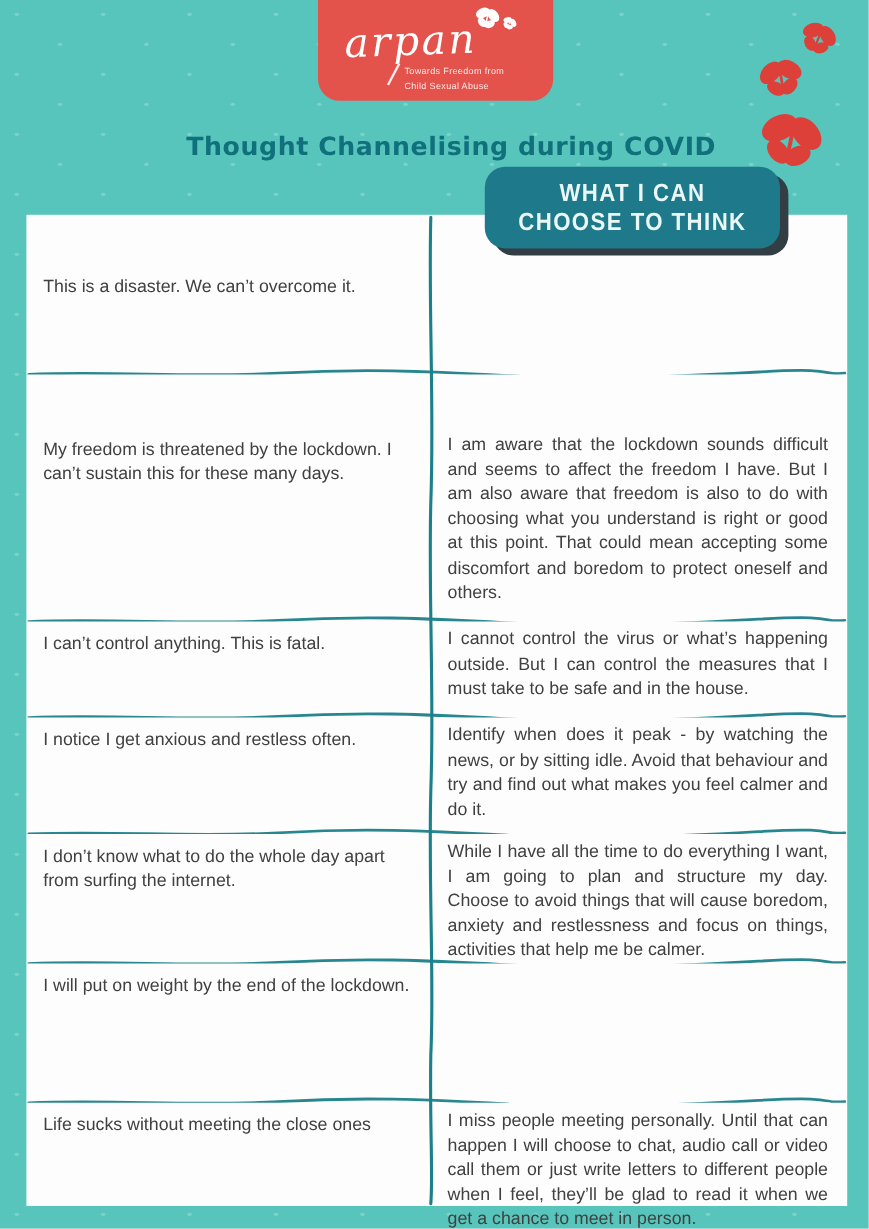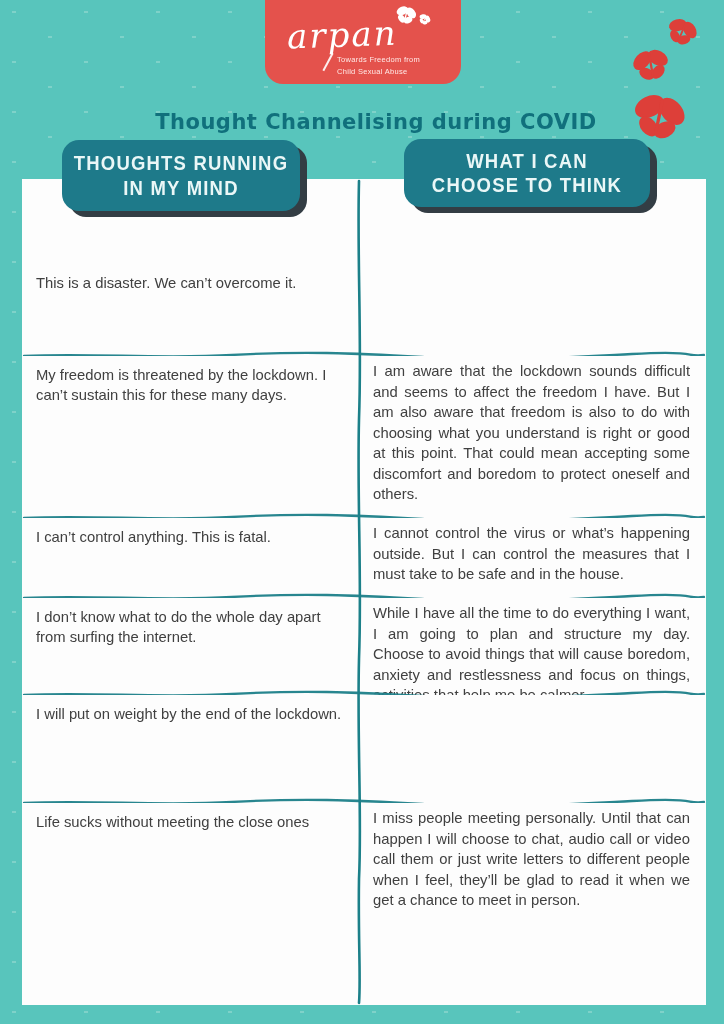--- a/index.html
+++ b/index.html
@@ -61,22 +61,22 @@
   }
   
   .vdivider{position:absolute; left:355px; top:179px; width:10px; height:826px; z-index:3;}
   .vdivider path{stroke:var(--divider-teal,#1c8089); stroke-width:2.6; fill:none; stroke-linecap:round;}
   .hdivider{position:absolute; left:0; bottom:-4px; width:684px; height:9px;}
   .hdivider path{stroke:var(--divider-teal,#1c8089); stroke-width:2.3; fill:none; stroke-linecap:round; opacity:.95;}
   .t-row:last-child .hdivider{display:none;}
   
   .rows{position:absolute; left:22px; top:220px; width:684px; z-index:4;}
   .t-row{position:relative; display:flex; overflow:hidden;}
-  .t-row:nth-child(1){height:92px;margin-top:44px;}
-  .t-row:nth-child(2){height:162px;}
+  .t-row:nth-child(1){height:92px;}
+  .t-row:nth-child(2){height:162px;margin-top:44px;}
   .t-row:nth-child(3){height:80px;}
   .t-row:nth-child(4){height:97px;}
   .t-row:nth-child(5){height:108px;justify-content:space-between;}
   .t-row:nth-child(6){height:116px;}
   .t-row:nth-child(7){height:130px;}
   .cell-left{
     width:338px; box-sizing:border-box; padding:10px 12px 0 14px;
     color:var(--text,#404040); font-size:14.8px; line-height:19.5px;
   }
   .cell-right{
@@ -124,24 +124,20 @@
       <use href="#bfly"></use>
     </svg>
   <svg class="corner-bfly s3" viewBox="0 0 64 64">
       <use href="#bfly"></use>
     </svg>
 
   <h1 class="title">Thought Channelising during COVID</h1>
 
   <div class="panel"></div>
 
-  <div class="pill pill-left">
-    <span>THOUGHTS RUNNING</span>
-    <span>IN MY MIND</span>
-  </div>
   <div class="pill pill-right">
     <span>WHAT I CAN</span>
     <span>CHOOSE TO THINK</span>
   </div>
 
   <svg class="vdivider" viewBox="0 0 10 826" preserveAspectRatio="none">
     <path d="M4,2 C 2,80 7,160 4,240 C 2,320 7,400 4,480 C 2,560 7,640 4,700 C 3,760 6,800 4,824"></path>
   </svg>
 
   <div class="rows">
@@ -161,20 +157,27 @@
   </div>
 
   <div class="t-row">
     <div class="cell-left">I can’t control anything. This is fatal.</div>
     <div class="cell-right">I cannot control the virus or what’s happening outside. But I can control the measures that I must take to be safe and in the house.</div>
     <svg class="hdivider" viewBox="0 0 684 9" preserveAspectRatio="none">
       <path d="M2,5 C 70,2 140,8 210,4 S 330,2 400,6 S 540,7 610,3 S 660,6 682,4"></path>
     </svg>
   </div>
 
+  <div class="t-row">
+    <div class="cell-left">I notice I get anxious and restless often.</div>
+    <div class="cell-right">Identify when does it peak - by watching the news, or by sitting idle. Avoid that behaviour and try and find out what makes you feel calmer and do it.</div>
+    <svg class="hdivider" viewBox="0 0 684 9" preserveAspectRatio="none">
+      <path d="M2,5 C 70,2 140,8 210,4 S 330,2 400,6 S 540,7 610,3 S 660,6 682,4"></path>
+    </svg>
+  </div>
 
   <div class="t-row">
     <div class="cell-left">I don’t know what to do the whole day apart from surfing the internet.</div>
     <div class="cell-right">While I have all the time to do everything I want, I am going to plan and structure my day. Choose to avoid things that will cause boredom, anxiety and restlessness and focus on things, activities that help me be calmer.</div>
     <svg class="hdivider" viewBox="0 0 684 9" preserveAspectRatio="none">
       <path d="M2,5 C 70,2 140,8 210,4 S 330,2 400,6 S 540,7 610,3 S 660,6 682,4"></path>
     </svg>
   </div>
 
   <div class="t-row">

